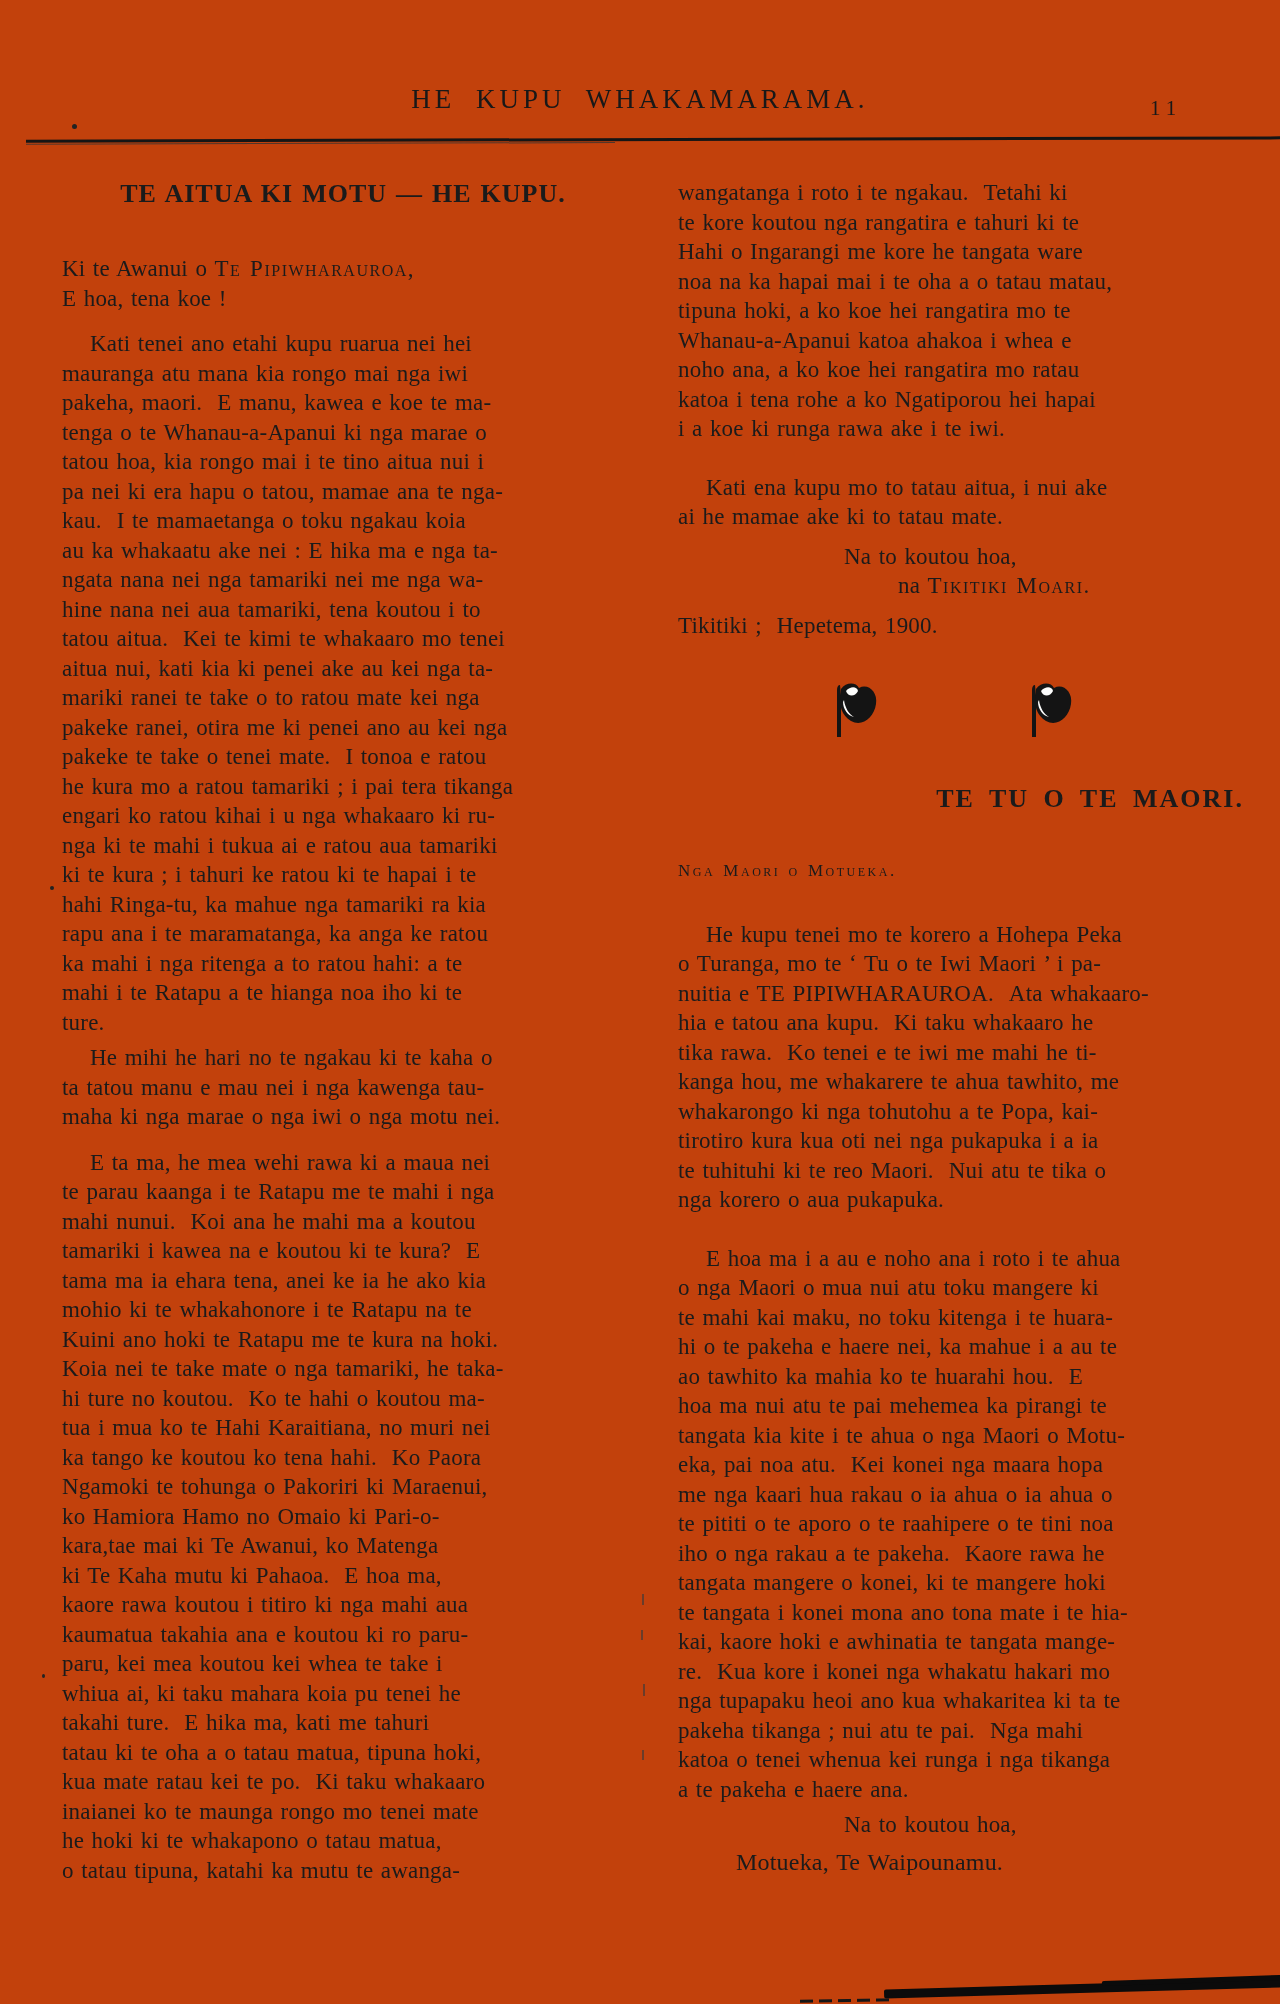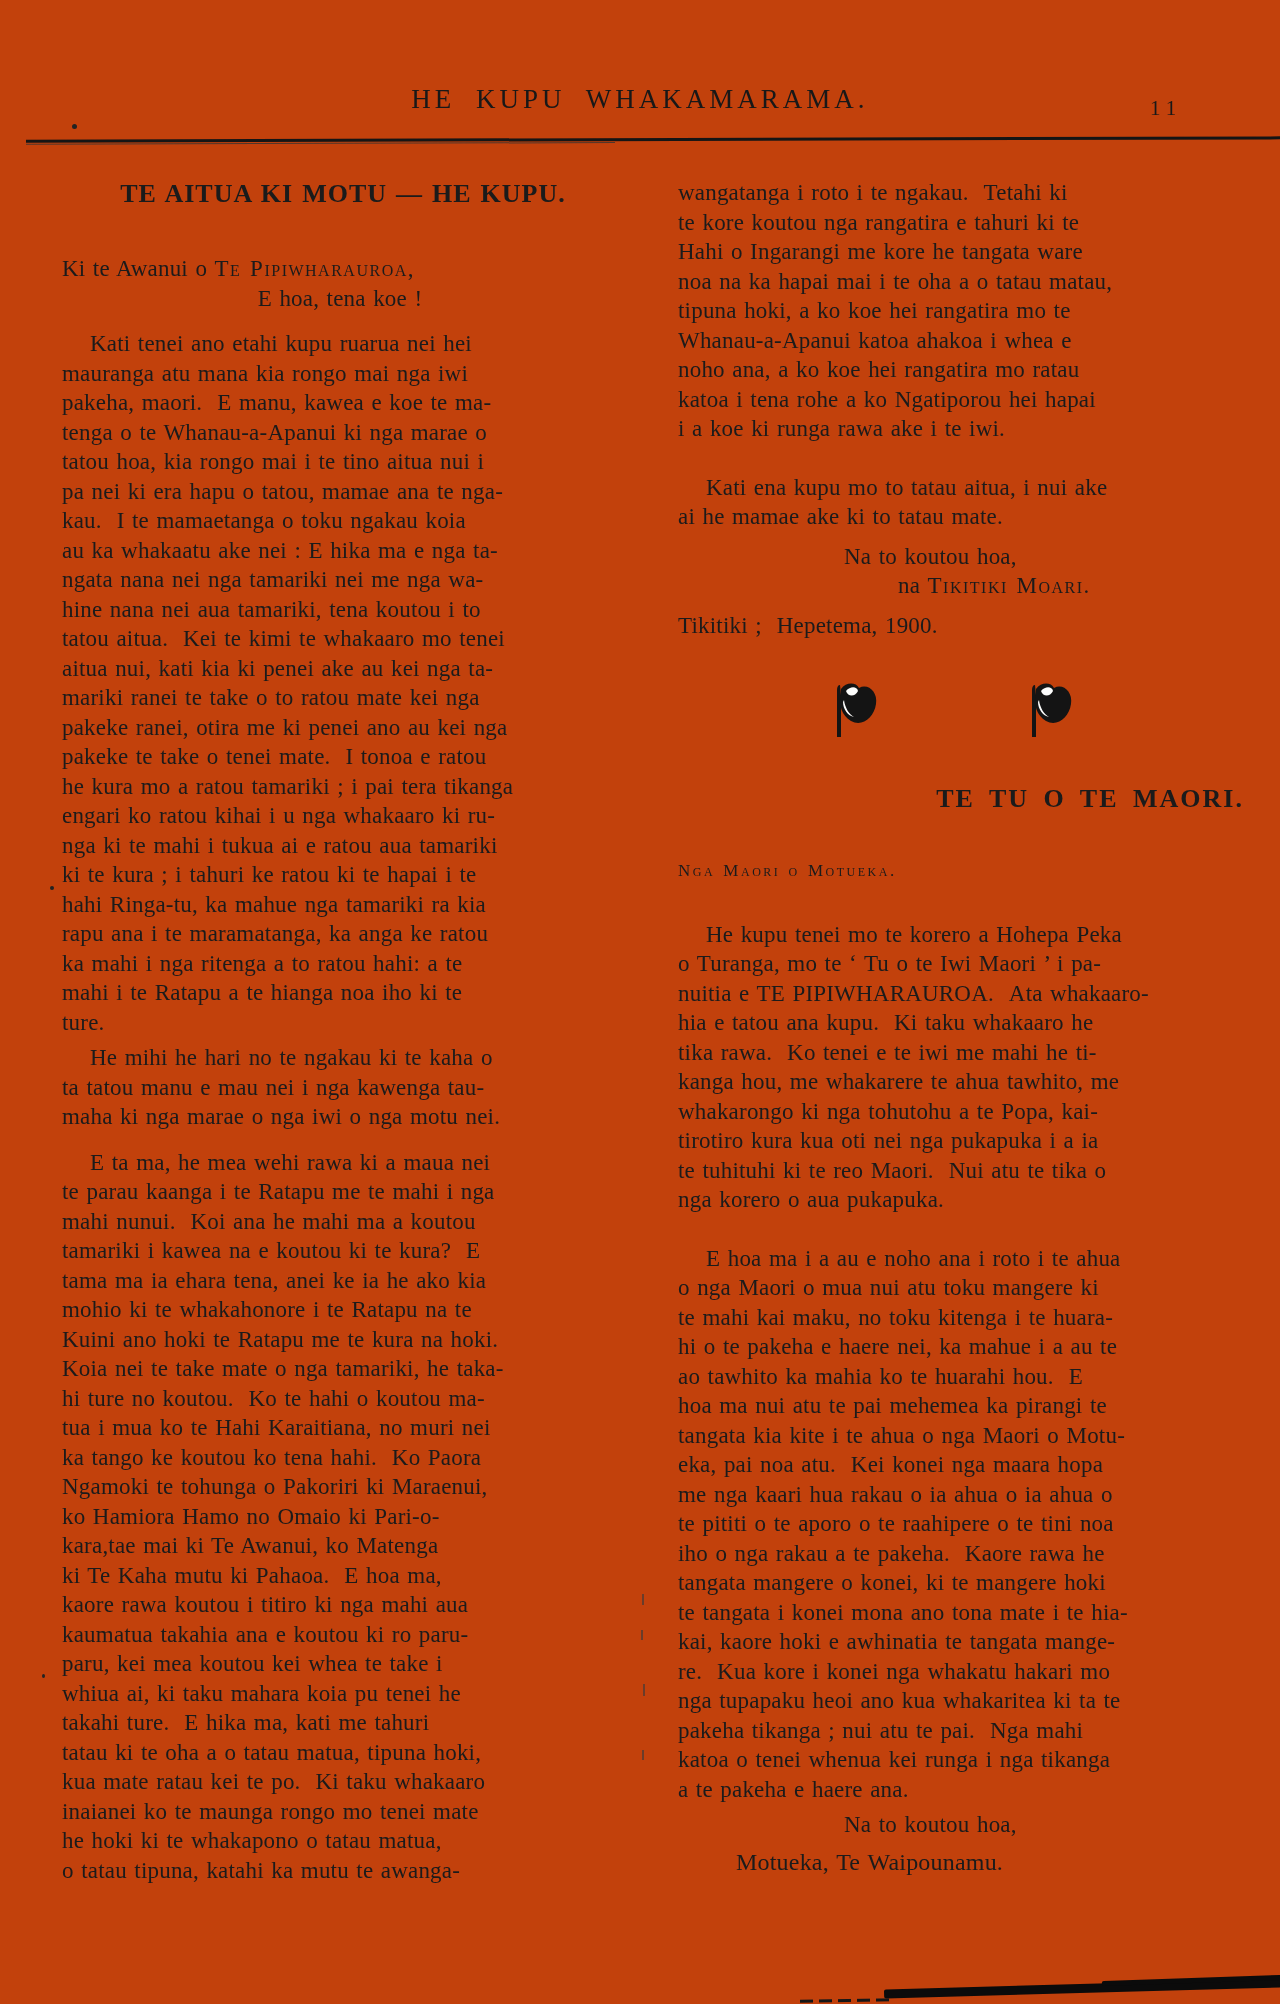--- a/index.html
+++ b/index.html
@@ -31,21 +31,21 @@
   .article-title{
     font-size:26px;font-weight:700;text-align:center;line-height:36px;
     letter-spacing:1px;margin:0 0 42px 0;
   }
   .para{white-space:pre-line;text-indent:28px;margin:0;}
   .para.noindent{text-indent:0;}
   .mt{margin-top:16px;}
   .mt-sm{margin-top:29px;}
   .sc{font-variant:small-caps;letter-spacing:1.5px;}
   .salutation{margin:0;}
-  .greeting{text-align:center;padding-right:6px;margin:0;}
+  .greeting{text-align:left;padding-right:6px;margin:0;}
   .closing-line{margin:10px 0 0 0;padding-left:166px;}
   .closing-by{margin:0;padding-left:220px;}
   .dateline{margin:10px 0 0 0;}
   .placeline{margin:8px 0 0 0;padding-left:58px;font-size:24px;}
   
   .ornament-row{position:relative;height:64px;margin-top:40px;}
   .ornament{position:absolute;top:0;width:48px;height:62px;}
   .ornament.o-left{left:155px;}
   .ornament.o-right{left:350px;}
   .section-title{

